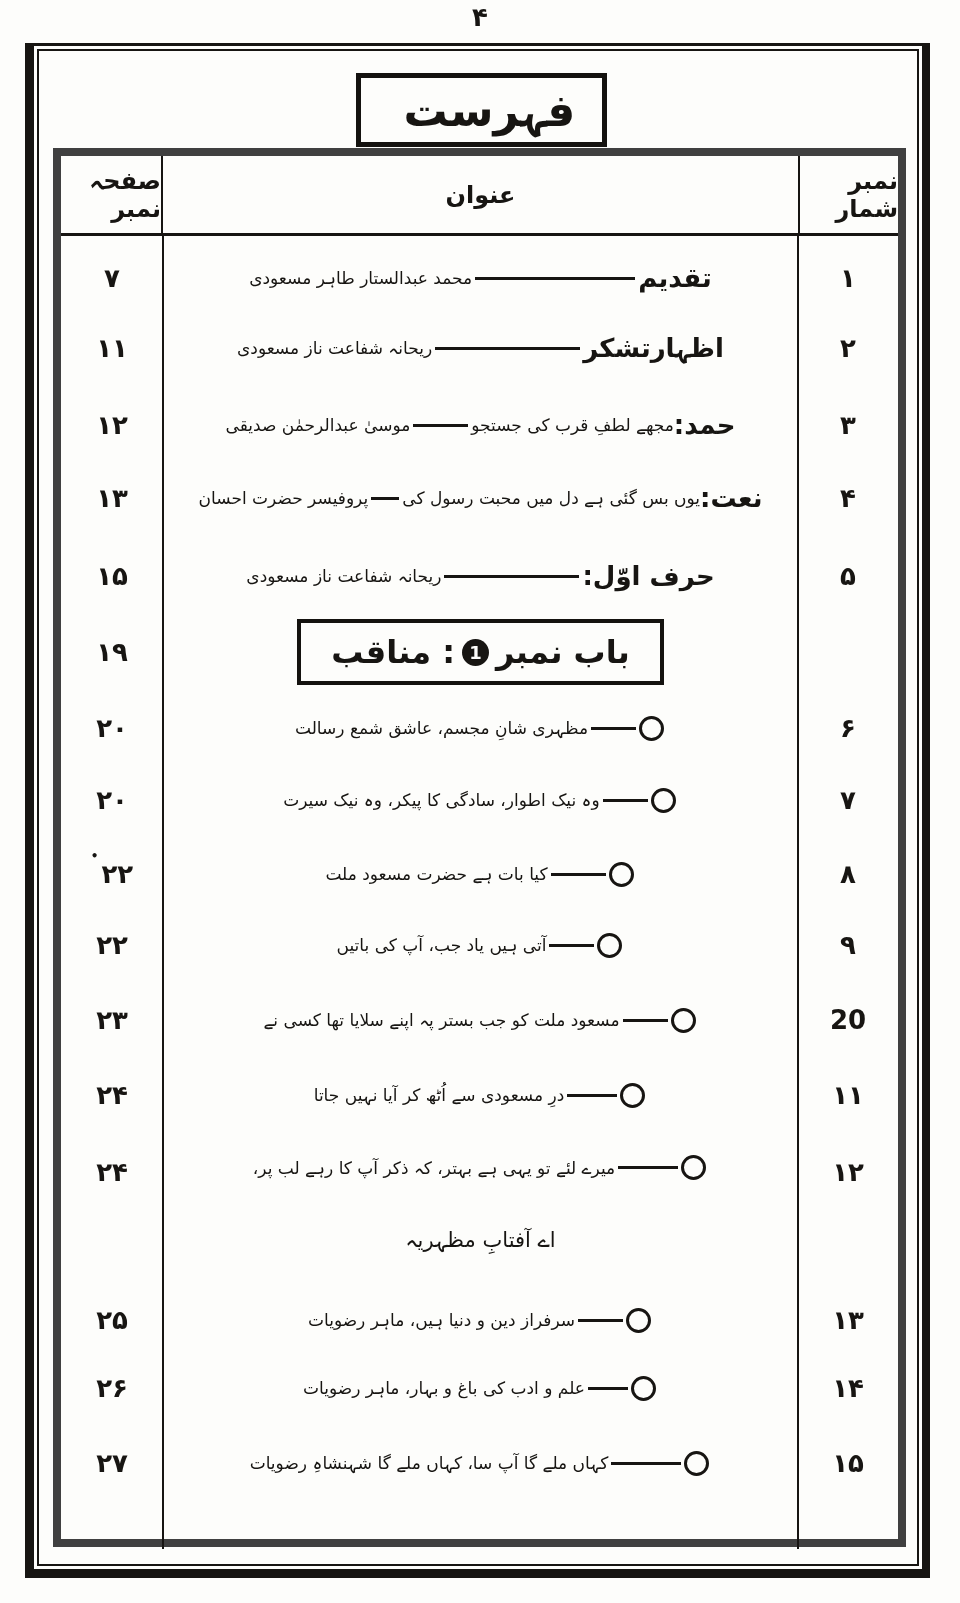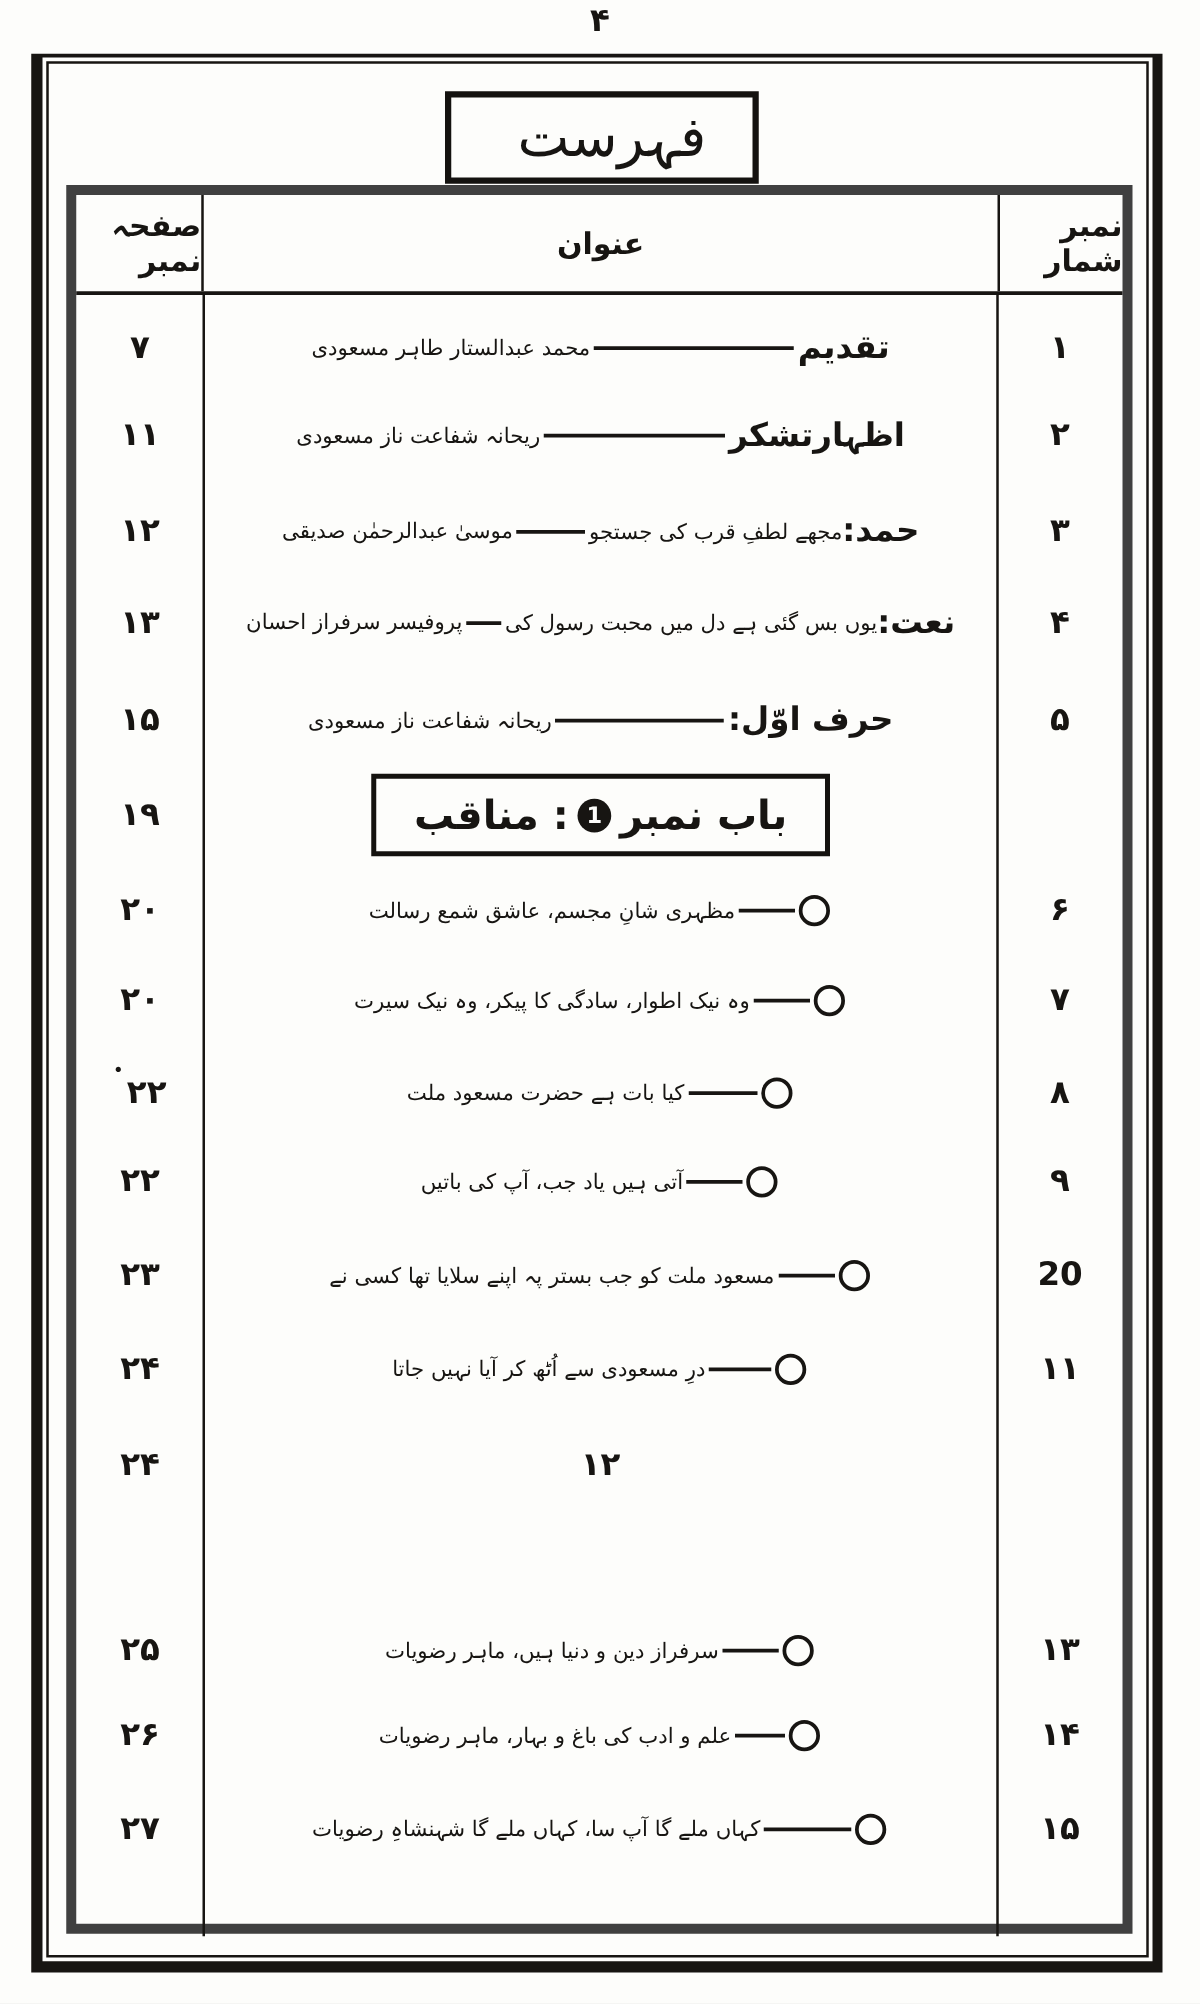--- a/index.html
+++ b/index.html
@@ -18,21 +18,21 @@
     border-left:9px solid #171512; border-right:8px solid #171512;
     border-bottom:9px solid #171512; border-top:3px solid #171512;
     box-sizing:border-box;
   }
   .frame-inner{ position:absolute; inset:3px; border:2px solid #171512; }
   
   .title-box{
     position:absolute; left:356px; top:73px; width:251px; height:74px;
     border:5px solid #14120f; background:#fdfdfb; box-sizing:border-box;
     display:flex; align-items:center; justify-content:center;
-    font-size:44px; font-weight:normal; direction:rtl; z-index:3;padding-left:16px;
+    font-size:44px; font-weight:bold; direction:rtl; z-index:3;padding-left:16px;
   }
   
   .toc-table{
     position:absolute; left:53px; top:148px; width:853px; height:1399px;
     border:8px solid #404040; box-sizing:border-box; z-index:2;
   }
   .thead{
     display:grid; grid-template-columns:102px 1fr 100px; height:77px;
     border-bottom:3px solid #171512;
   }
@@ -153,21 +153,21 @@
         </div>
         <div class="row" style="top: 229px; height: 66px;">
           <div class="cell-page">
             <span>۱۳</span>
           </div>
           <div class="cell-title">
             <div class="tline">
               <span class="part-bold">نعت:</span>
               <span class="part-text">یوں بس گئی ہے دل میں محبت رسول کی</span>
               <span class="dash" style="width: 28px;"></span>
-              <span class="part-text">پروفیسر سرفراز احسان</span>
+              <span class="part-text">پروفیسر حضرت احسان</span>
             </div>
           </div>
           <div class="cell-serial">
             <span>۴</span>
           </div>
         </div>
         <div class="row" style="top: 307px; height: 66px;">
           <div class="cell-page">
             <span>۱۵</span>
           </div>
@@ -285,20 +285,28 @@
             </div>
           </div>
           <div class="cell-serial">
             <span>۱۱</span>
           </div>
         </div>
         <div class="row row-multi" style="top: 899px; height: 150px;">
           <div class="cell-page">
             <span>۲۴</span>
           </div>
+          <div class="cell-title">
+            <div class="tline">
+              <span class="ring"></span>
+              <span class="dash" style="width: 60px;"></span>
+              <span class="part-text">میرے لئے تو یہی ہے بہتر، کہ ذکر آپ کا رہے لب پر،</span>
+            </div>
+            <div class="line2">اے آفتابِ مظہریہ</div>
+          </div>
           <div class="cell-serial">
             <span>۱۲</span>
           </div>
         </div>
         <div class="row" style="top: 1051px; height: 66px;">
           <div class="cell-page">
             <span>۲۵</span>
           </div>
           <div class="cell-title">
             <div class="tline">

